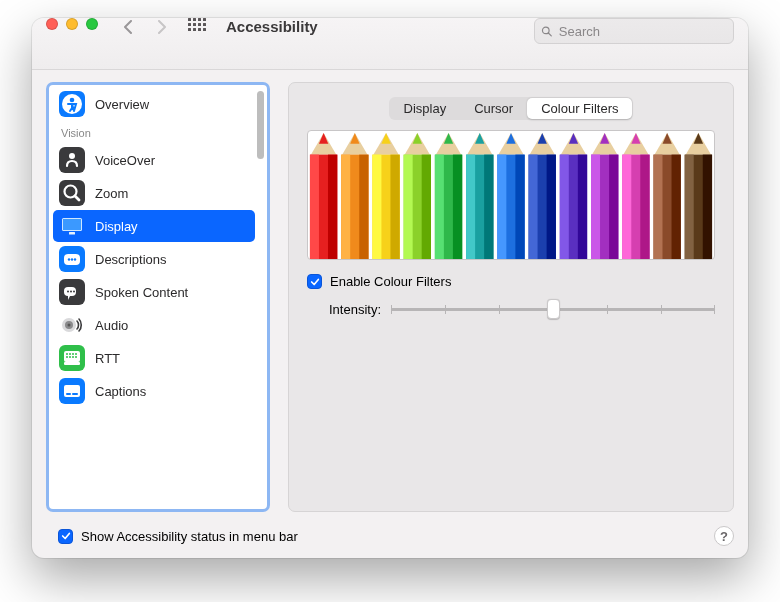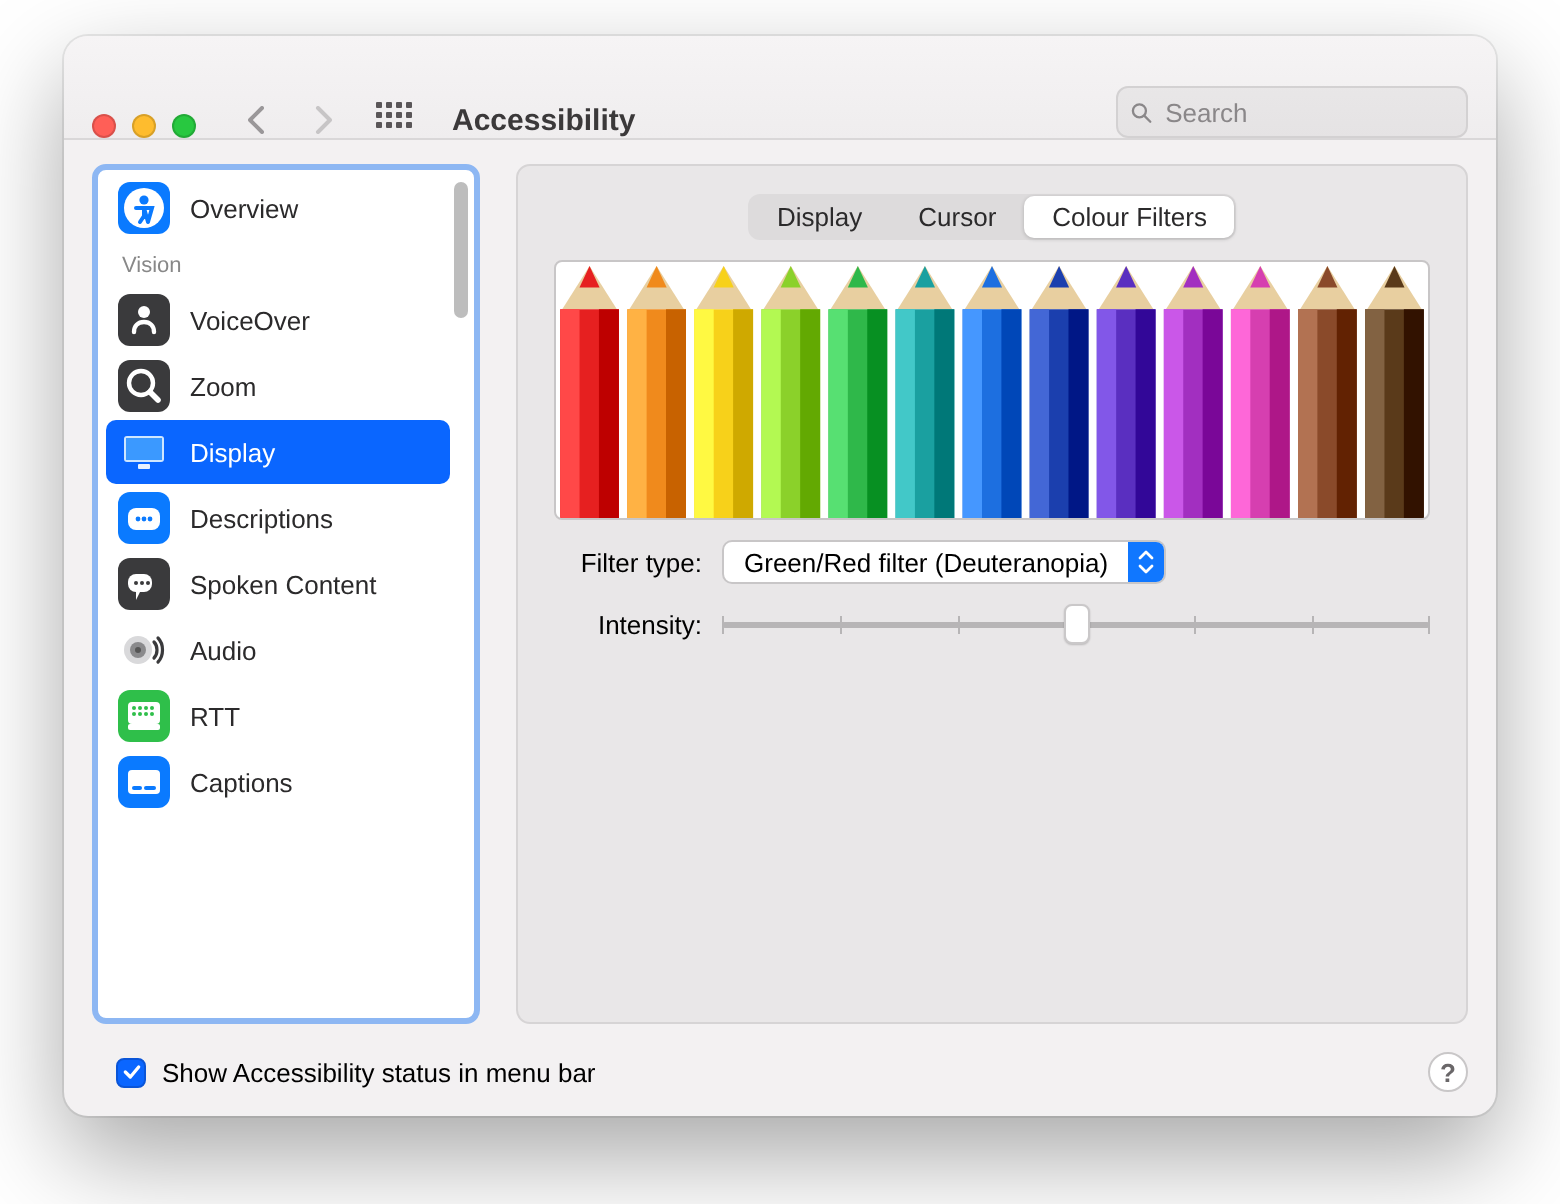--- a/index.html
+++ b/index.html
@@ -4,47 +4,47 @@
 <style>
   * { box-sizing: border-box; margin: 0; padding: 0; font-family: -apple-system, "Helvetica Neue", Arial, sans-serif; }
   body { background: #fff; width: 780px; height: 602px; overflow: hidden; }
   .window {
     position: absolute; left: 32px; top: 18px; width: 716px; height: 540px;
     background: #f3f1f2; border-radius: 12px; box-shadow: 0 20px 50px rgba(0,0,0,0.35), 0 0 0 1px rgba(0,0,0,0.08);
     display: flex; flex-direction: column; overflow: hidden;
   }
   
   .toolbar {
-    height: 52px; display: flex; align-items: flex-end; padding: 0 14px; gap: 14px;
+    height: 52px; display: flex; align-items: flex-start; padding: 0 14px; gap: 14px;
     background: linear-gradient(#f6f4f5, #efedee); border-bottom: 1px solid #d9d7d8;
   }
   .traffic { display: flex; gap: 8px; }
   .tl { width: 12px; height: 12px; border-radius: 50%; border: 0.5px solid rgba(0,0,0,0.15); }
   .tl.red { background: #ff5f57; }
   .tl.yellow { background: #febc2e; }
   .tl.green { background: #28c840; }
   .nav { display: flex; gap: 14px; align-items: center; margin-left: 8px; }
   .nav-btn { width: 18px; height: 18px; display: flex; align-items: center; justify-content: center; color: #9a9799; cursor: pointer; }
   .grid-icon { width: 18px; height: 18px; display: grid; grid-template-columns: repeat(4,3px); grid-auto-rows: 3px; gap: 2px; margin-left: 4px; cursor: pointer; }
   .grid-icon span { background: #5a5658; border-radius: 0.5px; }
   .title { font-weight: 700; font-size: 15px; color: #3b393a; margin-left: 6px; }
   .spacer { flex: 1; }
   .search {
-    display: flex; align-items: center; width: 176px; height: 26px;
+    display: flex; align-items: center; width: 200px; height: 26px;
     background: rgba(0,0,0,0.04); border: 1px solid #d3d1d2; border-radius: 6px; padding: 0 6px; gap: 6px;
   }
   .search svg { color: #8a8789; }
   .search input {
     border: none; background: transparent; outline: none; font-size: 13px; color: #3b393a; width: 100%;
   }
   .search input::placeholder { color: #8a8789; }
   
   .body { flex: 1; display: flex; padding: 12px 14px 6px 14px; gap: 18px; }
   
-  .sidebar-wrap { width: 194px; display: flex; flex-direction: column; }
+  .sidebar-wrap { width: 224px; display: flex; flex-direction: column; }
   .sidebar {
     flex: 1; border: 3px solid #8db7f3; border-radius: 7px; background: #fff; overflow: hidden; position: relative;
   }
   .side-list { position: absolute; inset: 2px 10px 2px 2px; overflow: hidden; }
   .scrollbar { position: absolute; right: 3px; top: 6px; width: 7px; height: 68px; background: #bdbdbd; border-radius: 4px; }
   .cat { font-size: 11px; color: #888; padding: 6px 11px 4px 10px; }
   .row {
     display: flex; align-items: center; height: 32px; padding: 0 6px 0 6px; gap: 10px; font-size: 13px; color: #2b2a2b;
     border-radius: 5px; margin: 1px 2px; cursor: pointer;
   }
@@ -351,30 +351,27 @@
               </g>
               <g>
                 <polygon points="390.6923076923077,24 403.8461538461538,2 417,24" fill="#e8cfa0"></polygon>
                 <polygon points="399,13 403.8461538461538,2 408.6923076923077,13" fill="#5a3a1a"></polygon>
                 <rect x="389.6923076923077" y="24" width="28.307692307692307" height="110" fill="#5a3a1a"></rect>
                 <rect x="389.6923076923077" y="24" width="9.341538461538462" height="110" fill="rgb(130,98,66)"></rect>
                 <rect x="408.37538461538463" y="24" width="9.624615384615385" height="110" fill="rgb(50,18,0)"></rect>
               </g>
             </svg>
         </div>
-        <div class="formrow">
-          <span class="label">Filter type:</span>
-          <div class="select">
-            <span>Green/Red filter (Deuteranopia)</span>
-            <div class="sel-arrows">
-              <svg width="8" height="12" viewBox="0 0 8 12">
-                  <path d="M1 4 L4 1 L7 4 M1 8 L4 11 L7 8" stroke="#fff" stroke-width="1.4" fill="none" stroke-linecap="round" stroke-linejoin="round"></path>
-                </svg>
-            </div>
+        <div class="checkline">
+          <div class="cbx">
+            <svg width="10" height="10" viewBox="0 0 12 12">
+                <path d="M2 6 L5 9 L10 3" stroke="currentColor" stroke-width="2" fill="none" stroke-linecap="round" stroke-linejoin="round"></path>
+              </svg>
           </div>
+          <span>Enable Colour Filters</span>
         </div>
         <div class="formrow">
           <span class="label">Intensity:</span>
           <div class="slider">
             <div class="track">
               <div class="tick" style="left:0"></div>
               <div class="tick" style="left:16.6%"></div>
               <div class="tick" style="left:33.3%"></div>
               <div class="tick" style="left:50%"></div>
               <div class="tick" style="left:66.6%"></div>

